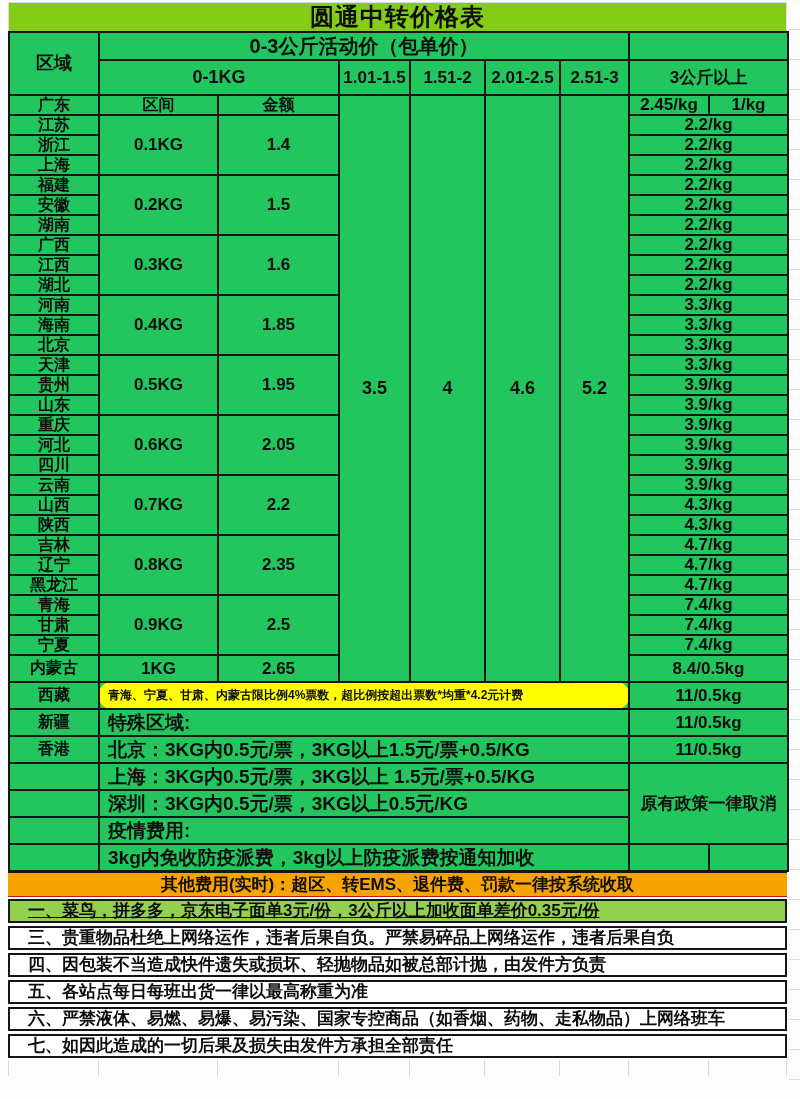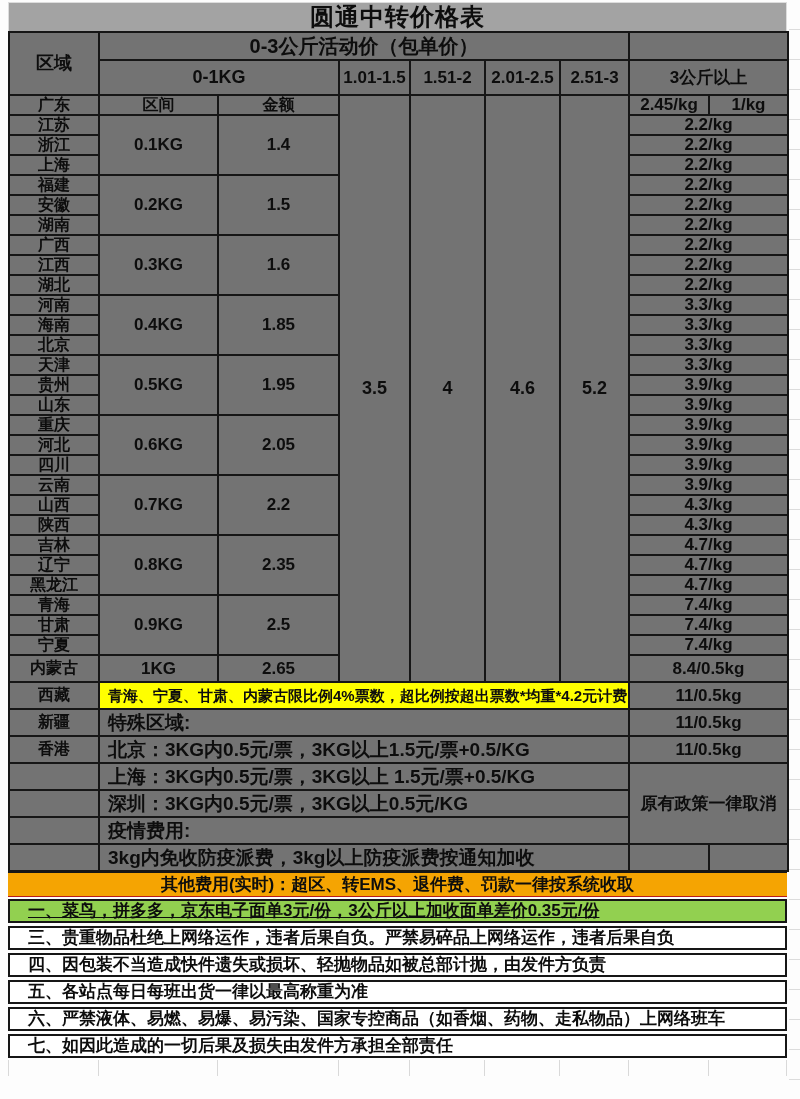--- a/index.html
+++ b/index.html
@@ -11,41 +11,41 @@
   #page{position:relative;width:800px;height:1099px;overflow:hidden;background:#fdfdfd;}
   
   #right-strip{
     position:absolute;left:789px;top:0;width:11px;height:1099px;
     background:repeating-linear-gradient(to bottom,transparent 0 29px,#dcdcdc 29px 30px);
   }
   #sheet{position:absolute;left:8px;top:2px;width:779px;}
   #title{
     height:28px;line-height:28px;text-align:center;
     font-size:24px;letter-spacing:1px;
-    border:1px solid #ddd;border-bottom:none;background:#a3a3a3;
-  }
-  table{border-collapse:collapse;table-layout:fixed;width:779px;background:#737373;}
+    border:1px solid #ddd;border-bottom:none;background:#84cc16;
+  }
+  table{border-collapse:collapse;table-layout:fixed;width:779px;background:#22c55e;}
   td{border:2px solid #161616;overflow:hidden;white-space:nowrap;padding:0;text-align:center;vertical-align:middle;line-height:1.05;}
   tr.h1>td{height:26px;}
   tr.h2>td{height:33px;}
   tr.r>td{height:18px;}
   tr.t>td{height:25px;}
   .hregion{font-size:18px;}
   .hact{font-size:20px;}
   .hkg{font-size:18px;}
   .hw{font-size:17px;}
   .wrap{white-space:normal;word-break:break-all;line-height:1.0;}
   .hover3{font-size:17px;}
   .rg{font-size:16px;}
   .sub{font-size:16px;}
   .iv,.am{font-size:17px;}
   .rt{font-size:17px;}
   .mid{font-size:18px;}
   .note-cell{font-size:19px;text-align:left;padding-left:8px;}
-  .yellow{background:var(--yellow,#ffff00);font-size:15px;}
+  .yellow{background:var(--yellow,#ffff00);font-size:12px;border-radius:12px;}
   .policy{font-size:17px;white-space:normal;}
   
   .banner{
     height:23px;line-height:23px;background:var(--orange,#f5a402);
     text-align:center;font-size:17px;border-top:1px solid #161616;border-bottom:1px solid #b91c1c;
   }
   .bnote{
     height:20px;line-height:20px;border:2px solid #161616;background:#fff;
     margin-top:3px;text-align:left;padding-left:18px;font-size:17px;
   }

